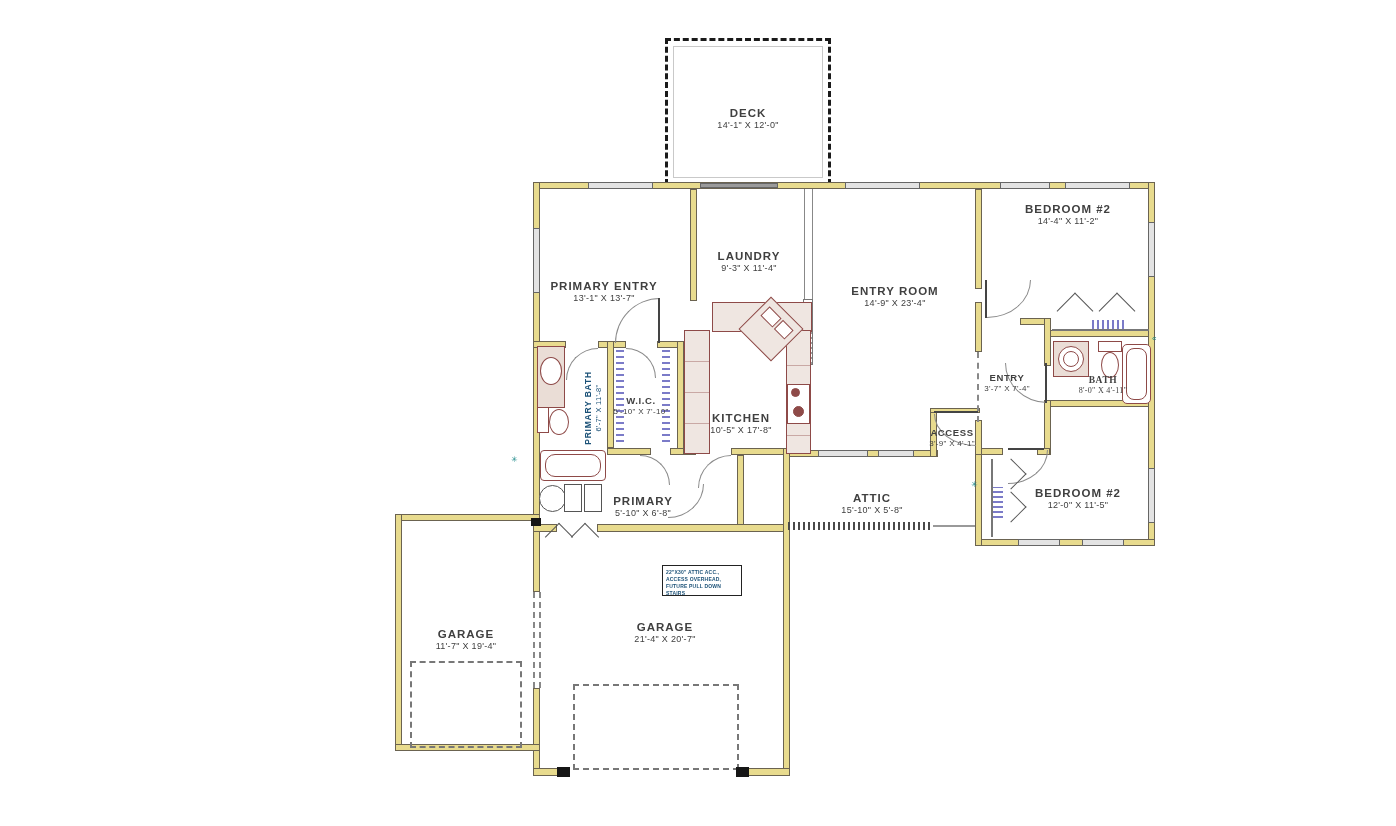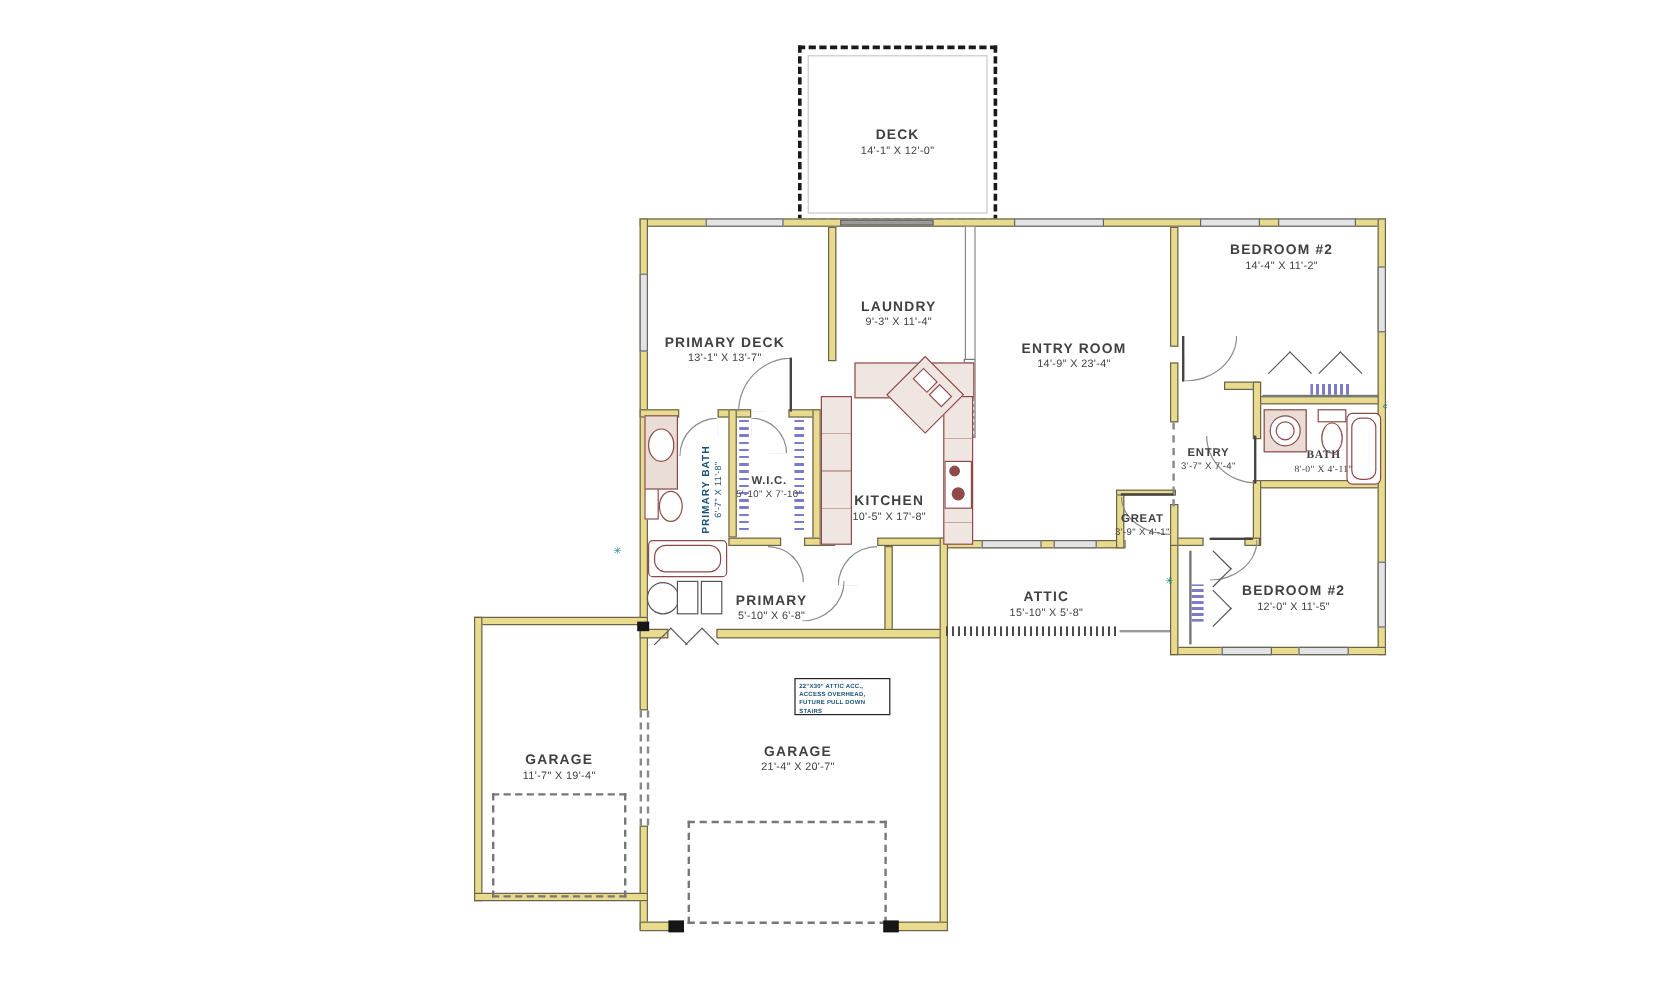--- a/index.html
+++ b/index.html
@@ -185,21 +185,21 @@
 
   <div class="sym" style="left:511px;top:456px;">✳</div>
   <div class="sym" style="left:971px;top:481px;">✳</div>
   <div class="sym" style="left:1152px;top:335px;">«</div>
 
   <div class="lbl" style="left:748px;top:107px;">
     <span class="nm">DECK</span>
     <span class="dm">14'-1" X 12'-0"</span>
   </div>
   <div class="lbl" style="left:604px;top:280px;">
-    <span class="nm">PRIMARY DECK</span>
+    <span class="nm">PRIMARY ENTRY</span>
     <span class="dm">13'-1" X 13'-7"</span>
   </div>
   <div class="lbl" style="left:749px;top:250px;">
     <span class="nm">LAUNDRY</span>
     <span class="dm">9'-3" X 11'-4"</span>
   </div>
   <div class="lbl" style="left:895px;top:285px;">
     <span class="nm">ENTRY ROOM</span>
     <span class="dm">14'-9" X 23'-4"</span>
   </div>
@@ -221,21 +221,21 @@
   </div>
   <div class="lbl small" style="left:1007px;top:372px;">
     <span class="nm">ENTRY</span>
     <span class="dm">3'-7" X 7'-4"</span>
   </div>
   <div class="lbl small" style="left:1103px;top:375px;font-family:Liberation Serif, serif;">
     <span class="nm">BATH</span>
     <span class="dm">8'-0" X 4'-11"</span>
   </div>
   <div class="lbl small" style="left:952px;top:427px;">
-    <span class="nm">GREAT</span>
+    <span class="nm">ACCESS</span>
     <span class="dm">3'-9" X 4'-1"</span>
   </div>
   <div class="lbl" style="left:643px;top:495px;">
     <span class="nm">PRIMARY</span>
     <span class="dm">5'-10" X 6'-8"</span>
   </div>
   <div class="lbl" style="left:872px;top:492px;">
     <span class="nm">ATTIC</span>
     <span class="dm">15'-10" X 5'-8"</span>
   </div>

